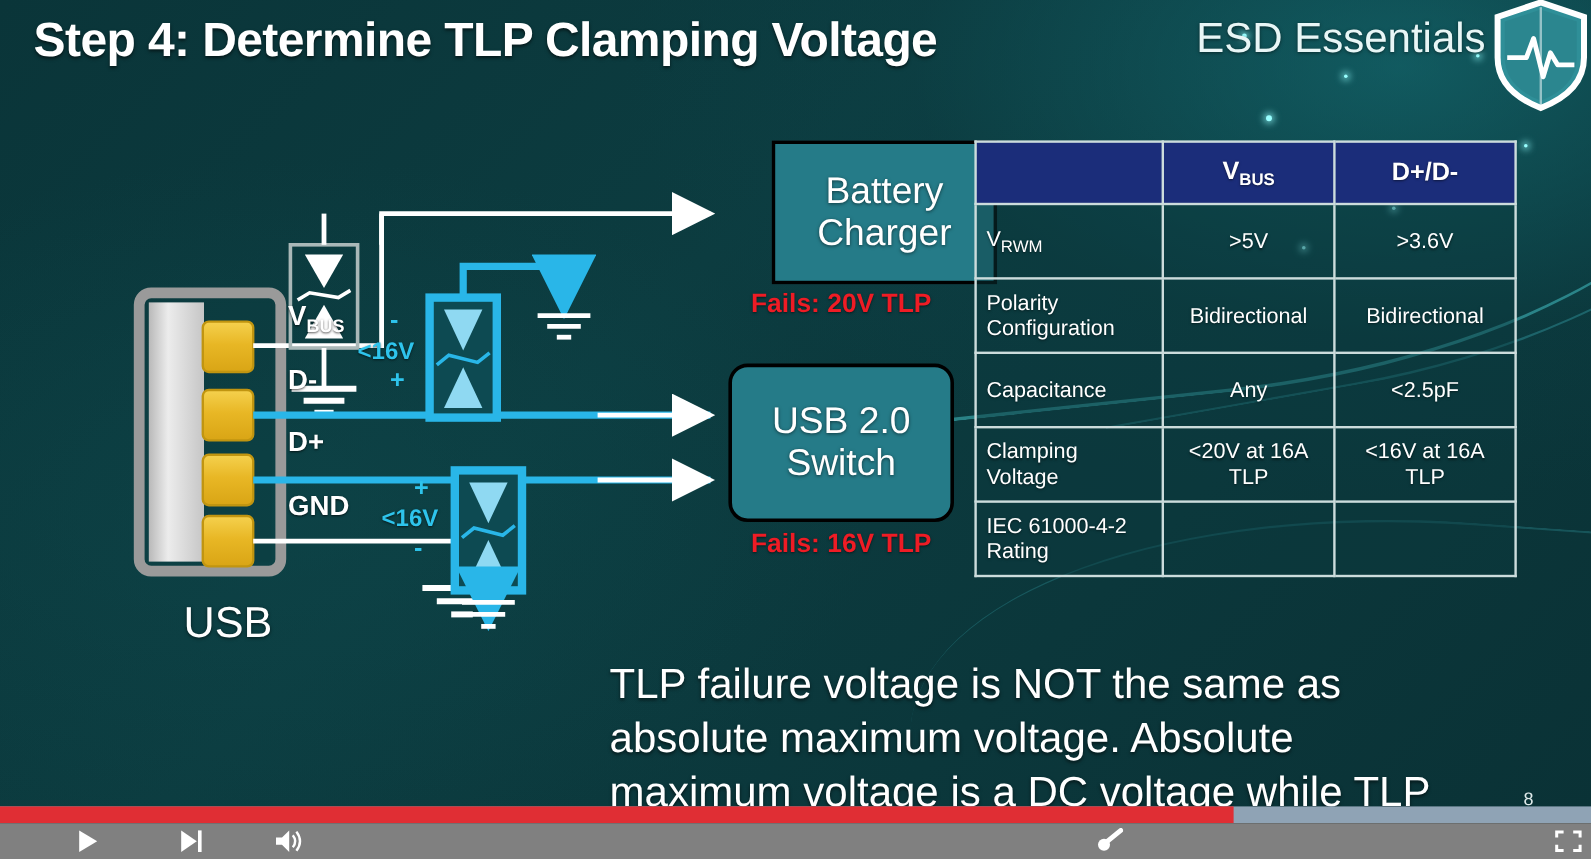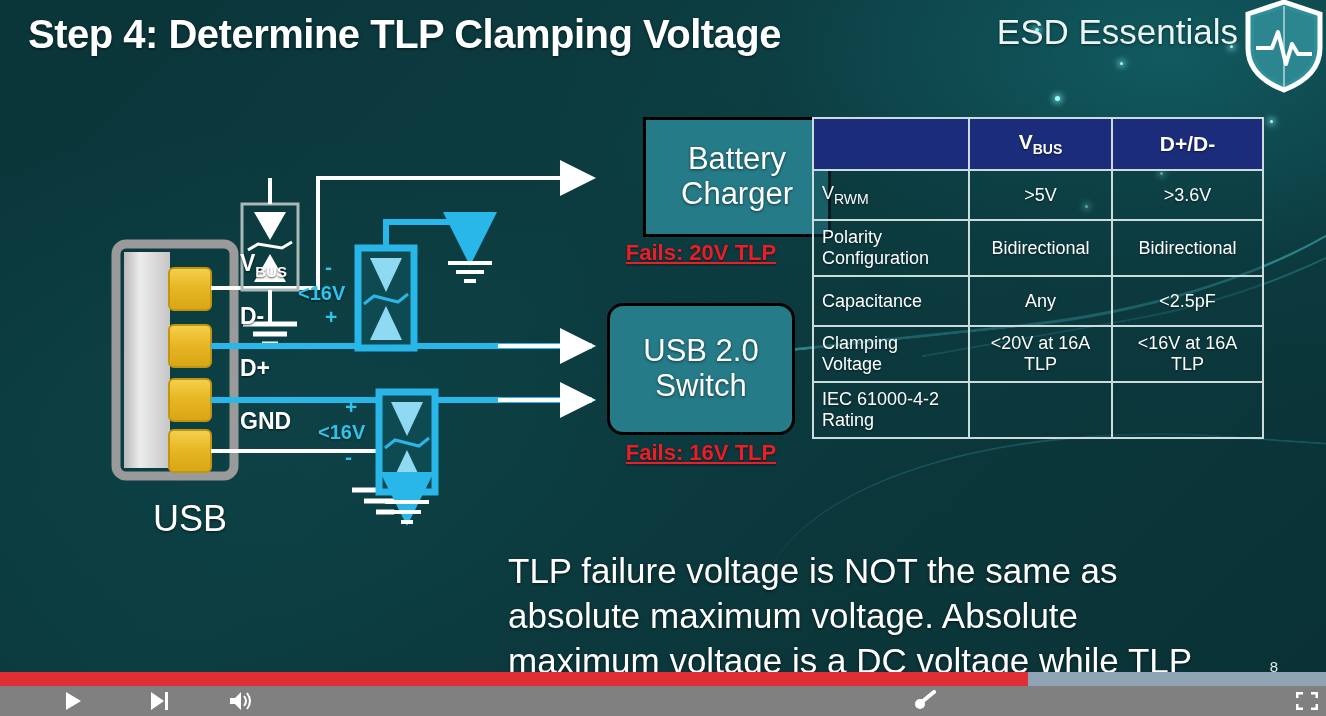--- a/index.html
+++ b/index.html
@@ -70,21 +70,20 @@
     align-items: center; justify-content: center;
     font-size: 31px; line-height: 1.12; text-align: center;
     text-shadow: 0 1px 3px rgba(0,0,0,0.55);
   }
   #blkCharger { left: 607px; top: 117px; width: 188px; height: 120px; margin-left: 36px; }
   #blkSwitch  { left: 607px; top: 303px; width: 188px; height: 132px; border-radius: 16px; }
   .failtext {
     position: absolute; color: #ee1c25; font-weight: bold;
     font-size: 22px; text-align: center; width: 200px;
     text-shadow: 0 1px 2px rgba(0,0,0,0.55);
-    text-decoration: underline;
   }
   #fail1 { left: 601px; top: 240px; }
   #fail2 { left: 601px; top: 440px; }
 
   
   #spectable {
     position: absolute; left: 812px; top: 117px;
     width: 450px; border-collapse: collapse;
     table-layout: fixed;
   }
@@ -95,21 +94,21 @@
     text-shadow: 0 1px 2px rgba(0,0,0,0.5);
     background: rgba(10,57,61,0.45);
   }
   #spectable thead th {
     background: #1b2d7a; height: 52px; text-align: center;
     font-size: 21px; font-weight: bold;
   }
   #spectable thead th:first-child { }
   #spectable tbody td:first-child { text-align: left; }
   #spectable tbody td { text-align: center; }
-  #spectable tbody tr { height: 50px; padding-left: 27px; }
+  #spectable tbody tr { height: 62px; padding-left: 27px; }
   .sub { font-size: 14px; vertical-align: sub; }
 
   
   #caption {
     position: absolute; left: 508px; top: 549px; width: 700px;
     color: #fff; font-size: 35px; line-height: 1.28;
     text-shadow: 0 1px 3px rgba(0,0,0,0.6);
   }
   #pagenum { position: absolute; right: 48px; top: 658px;
     color: #dfeaea; font-size: 15px; }

